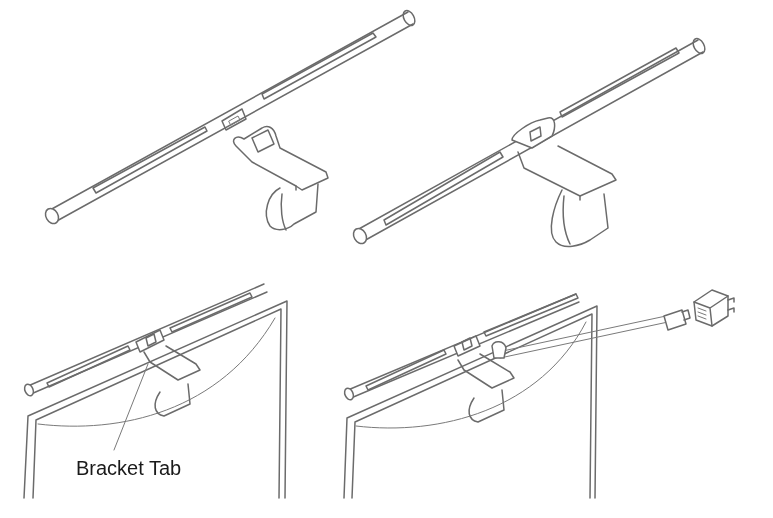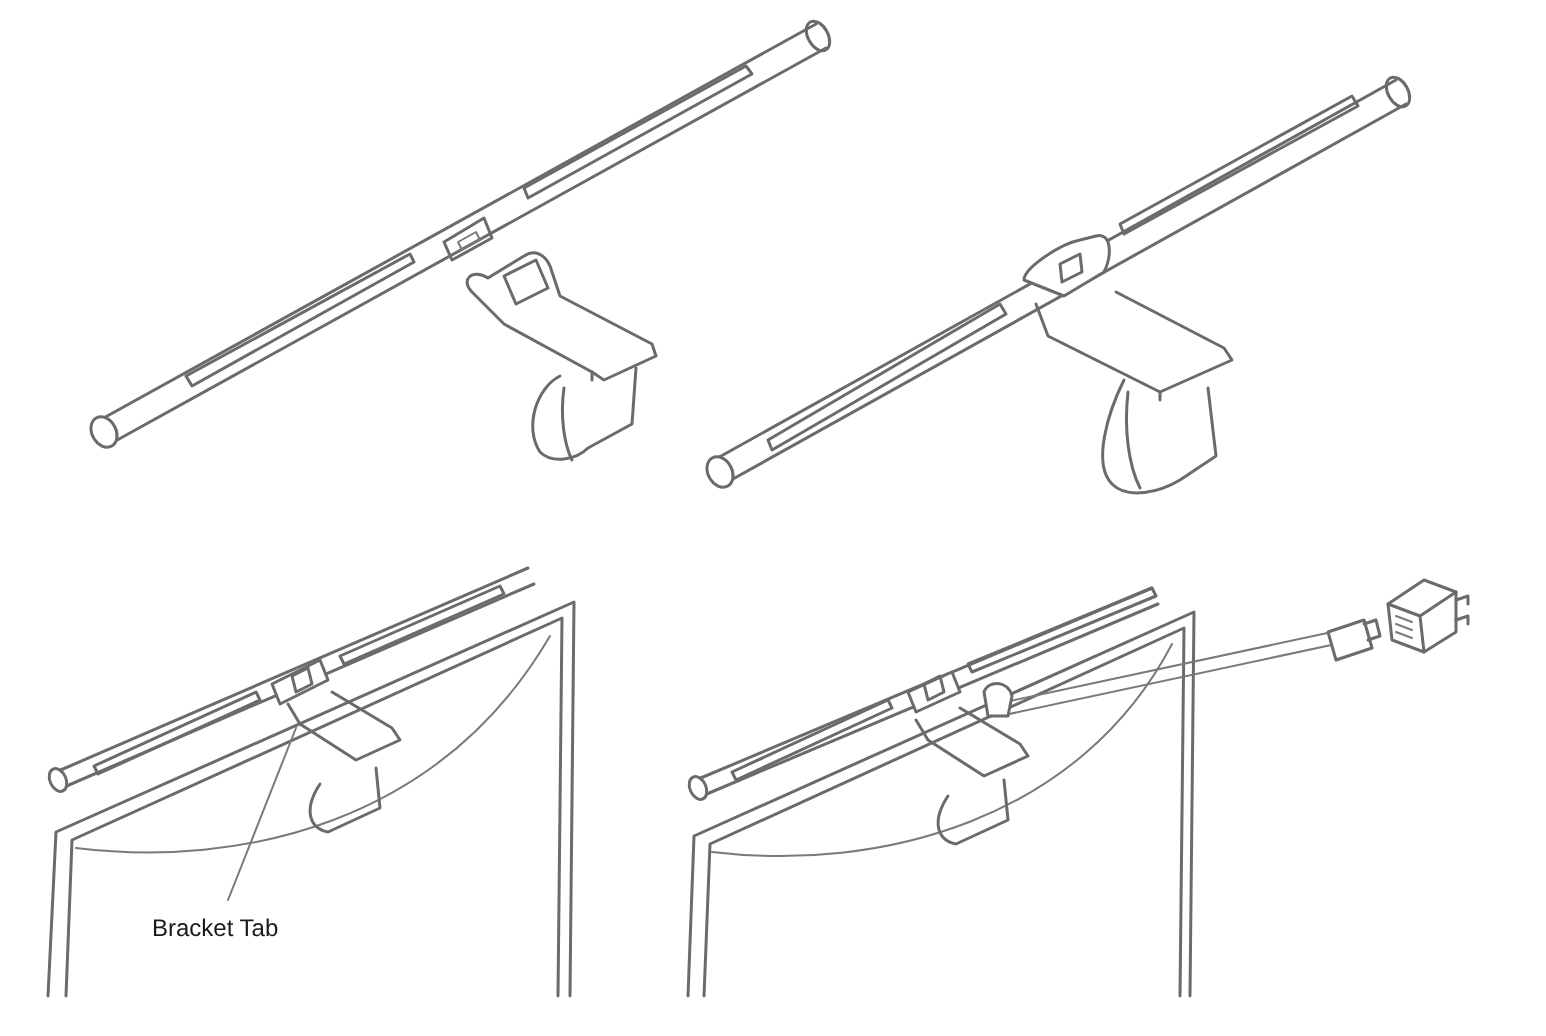--- a/index.html
+++ b/index.html
@@ -4,21 +4,21 @@
 <style>
   html, body { margin: 0; padding: 0; background: #ffffff; }
   #canvas { position: relative; width: 773px; height: 518px; overflow: hidden; background: #ffffff; }
   svg { position: absolute; left: 0; top: 0; }
   .ln { fill: none; stroke: #6b6b6b; stroke-width: 1.5; stroke-linejoin: round; stroke-linecap: round; }
   .ln-thin { fill: none; stroke: #7a7a7a; stroke-width: 1; stroke-linejoin: round; stroke-linecap: round; }
   .fillw { fill: #ffffff; stroke: #6b6b6b; stroke-width: 1.5; stroke-linejoin: round; }
   .callout-label {
     position: absolute; left: 76px; top: 457px;
     font-family: "Liberation Sans", "DejaVu Sans", sans-serif;
-    font-size: 12px; color: #1a1a1a; white-space: nowrap;
+    font-size: 20px; color: #1a1a1a; white-space: nowrap;
   }
 </style>
 </head>
 <body>
 
 <div id="canvas">
   <svg width="773" height="518" viewBox="0 0 773 518">
 
     <g>
       <g>

